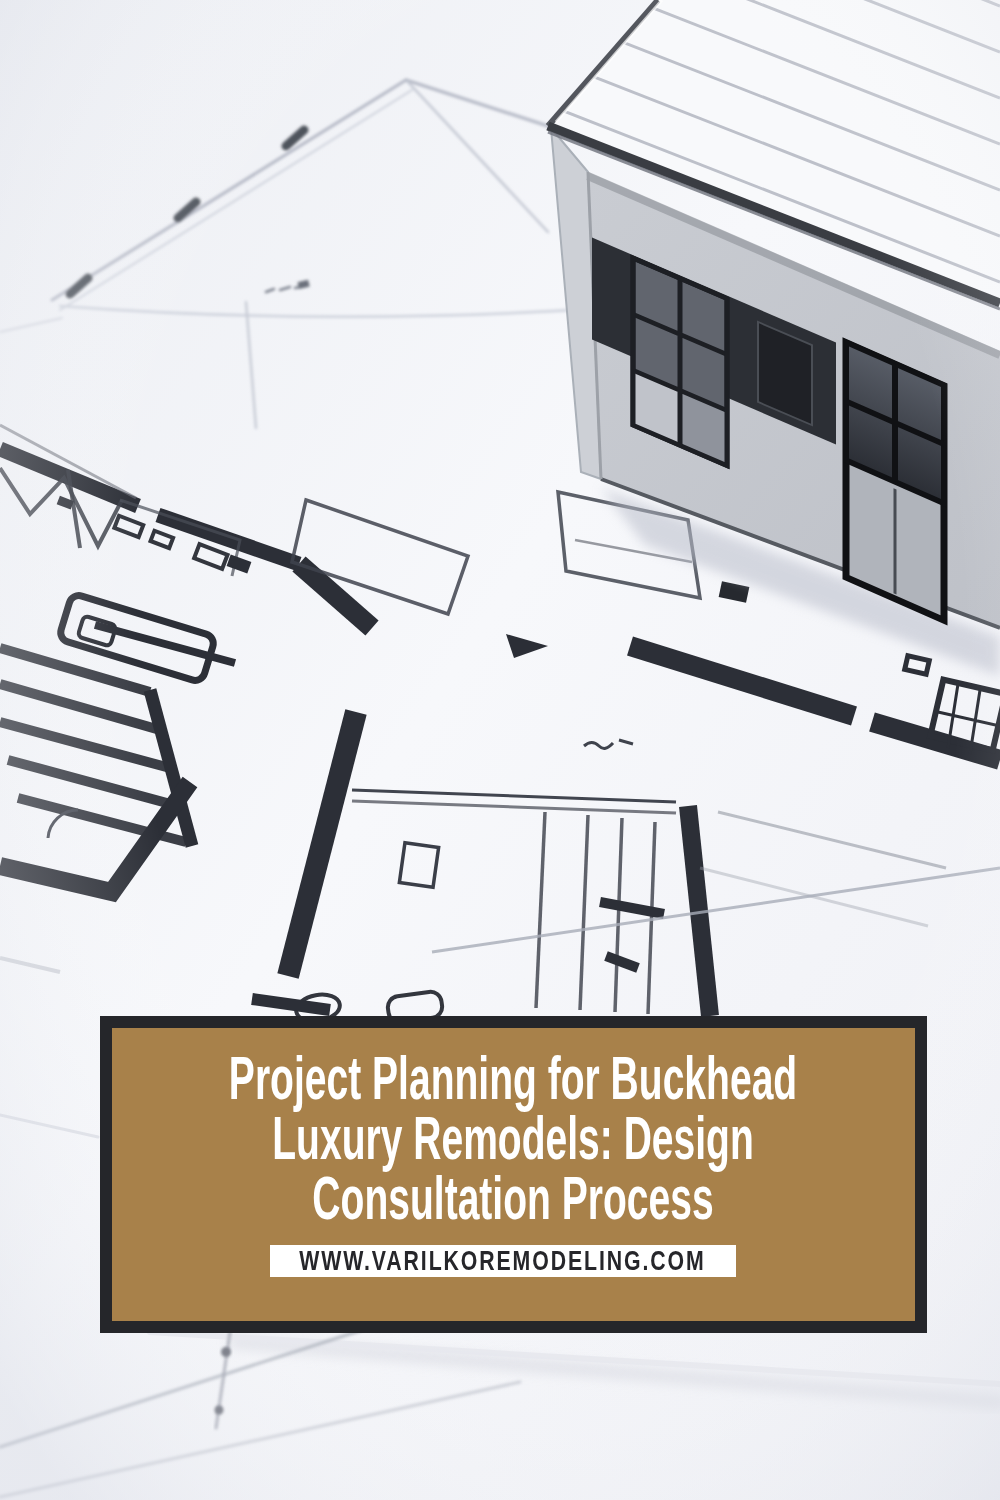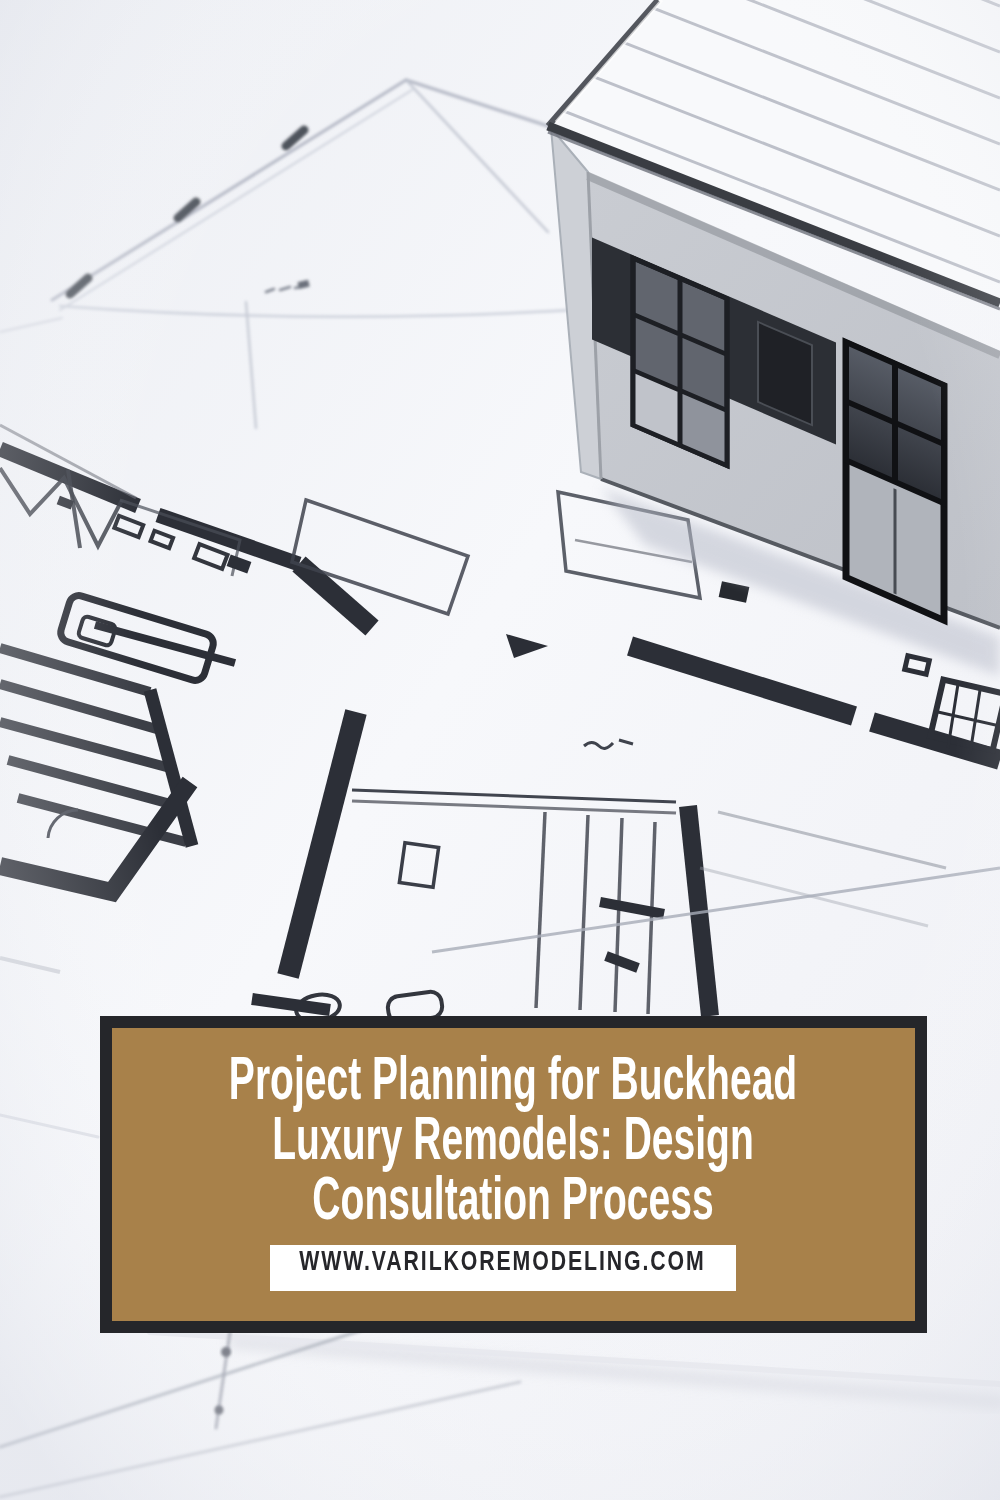--- a/index.html
+++ b/index.html
@@ -17,22 +17,22 @@
   .banner-inner{
     position:absolute;inset:12px;background:#a8814a;
     display:flex;flex-direction:column;align-items:center;
   }
   .title{
     margin-top:21px;color:#ffffff;font-weight:bold;font-size:61px;
     line-height:0.98;text-align:center;white-space:nowrap;
     transform:scaleX(0.64);transform-origin:50% 0;
   }
   .url-strip{
-    margin-top:17px;background:#ffffff;width:466px;height:46px;
-    display:flex;align-items:flex-start;justify-content:center;
+    margin-top:17px;background:#ffffff;width:466px;height:32px;
+    display:flex;align-items:flex-end;justify-content:center;
     transform:translateX(-11px);
   }
   .url-text{
     font-size:28px;font-weight:bold;letter-spacing:2.5px;color:#26262a;
     white-space:nowrap;transform:scaleX(0.76);
   }
 </style>
 </head>
 <body>
 

